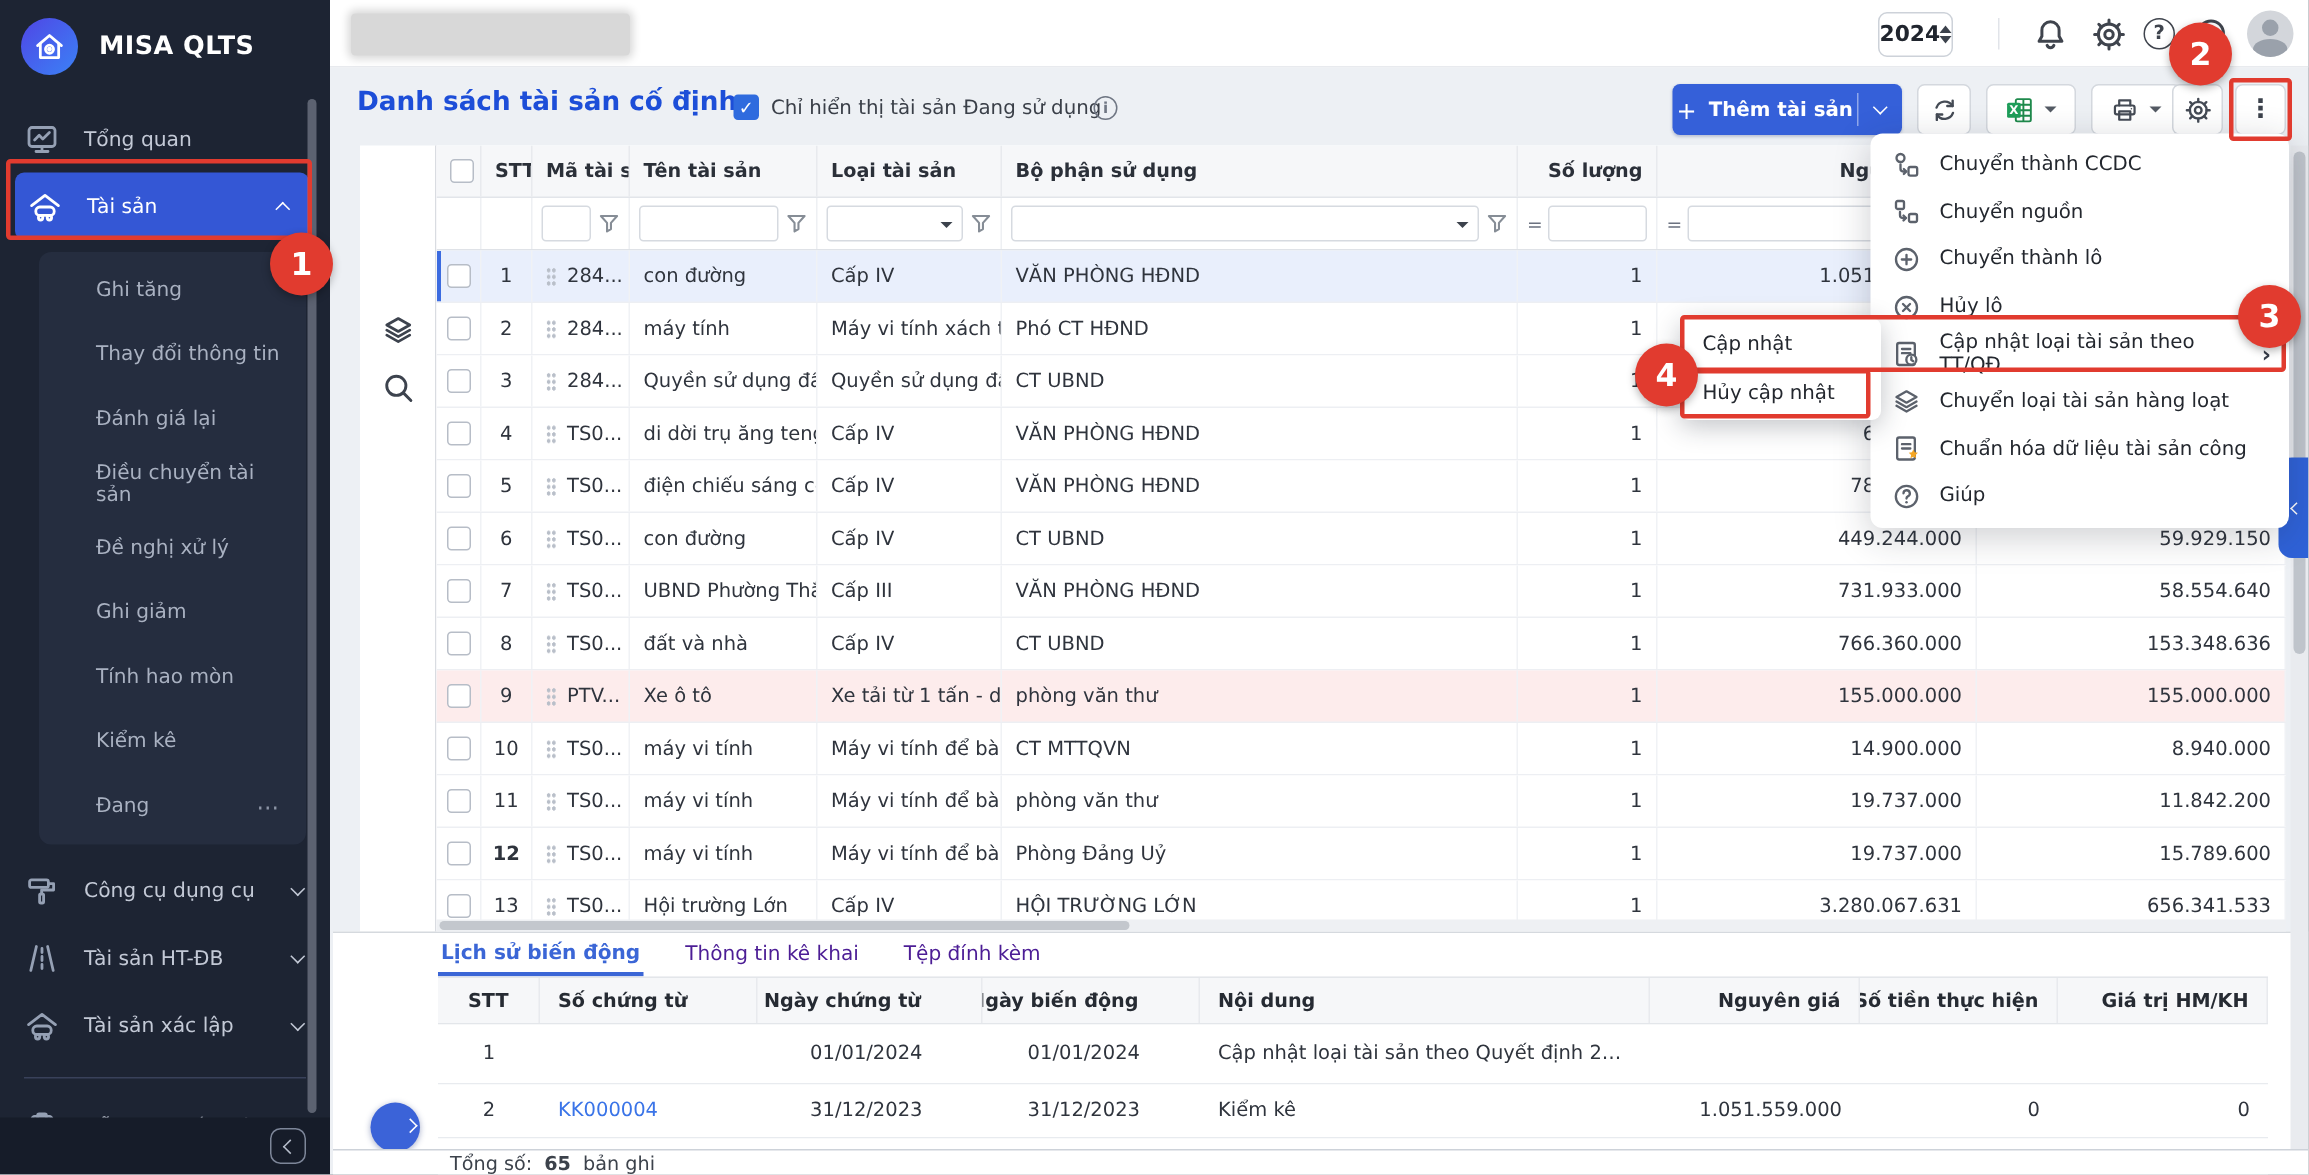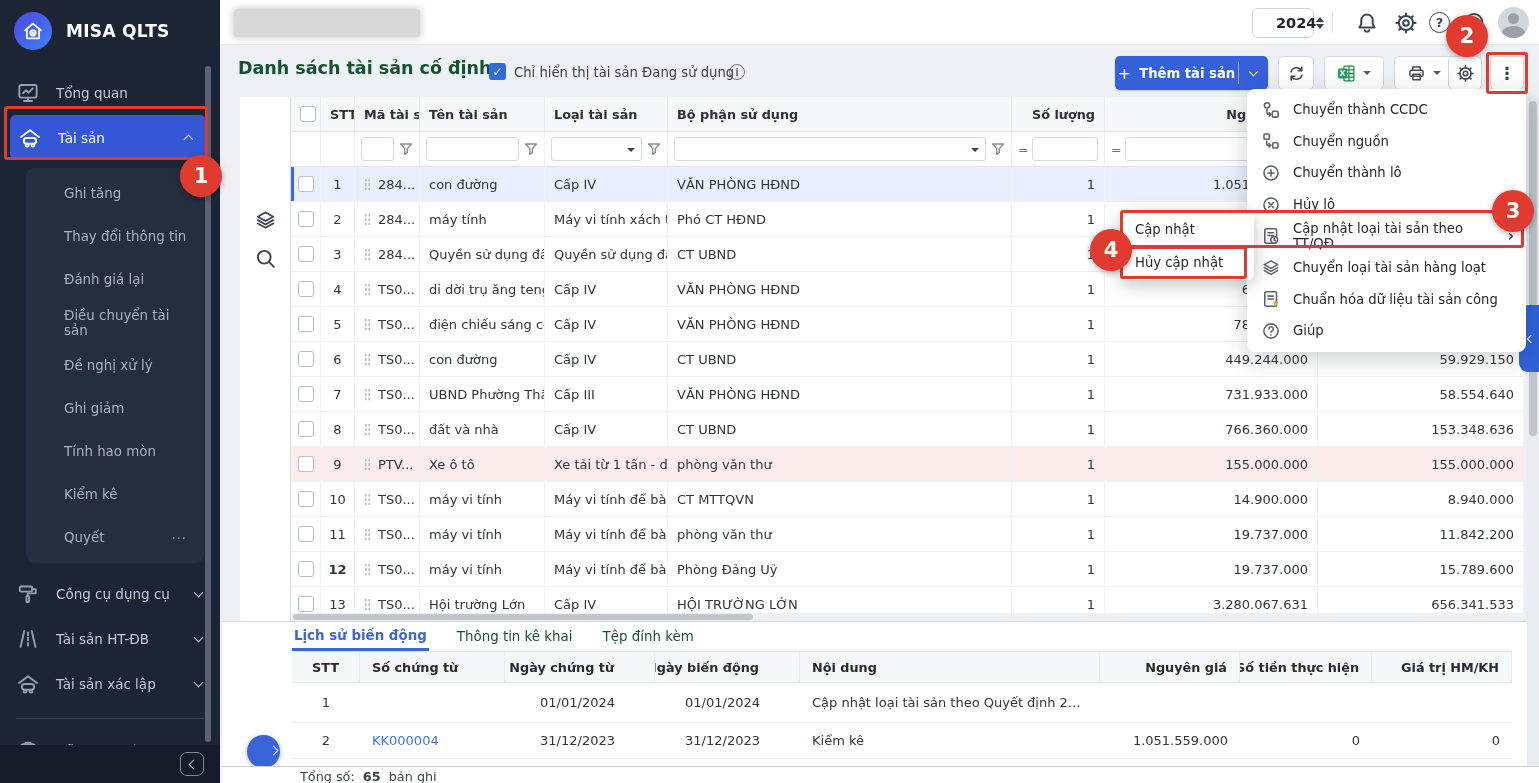--- a/index.html
+++ b/index.html
@@ -25,36 +25,36 @@
   .sb-subitem .more{margin-left:auto;letter-spacing:2px;color:#8d95a6;font-size:15px;}
   .sb-div{height:1px;background:#39415a;margin:12px 16px 10px;}
   .sb-scroll{position:absolute;right:9px;top:66px;width:6px;height:676px;background:#aab0bd;opacity:.45;border-radius:3px;}
   .sb-foot{position:absolute;left:0;bottom:0;width:220px;height:38px;background:#161c29;display:flex;align-items:center;justify-content:flex-end;padding-right:16px;}
   .collapse-btn{width:24px;height:24px;border:1.4px solid #7d8699;border-radius:7px;display:flex;align-items:center;justify-content:center;color:#b6bdcb;cursor:pointer;}
   .collapse-btn .chev{transform:rotate(135deg);margin:0 0 0 2px;}
 
   
   .topbar{position:absolute;left:220px;top:0;width:1319px;height:45px;background:#fff;border-bottom:1px solid #e8eaee;}
   .blurbox{position:absolute;left:234px;top:9px;width:186px;height:28px;background:#d8d8d8;border-radius:3px;box-shadow:0 0 6px 2px #d8d8d8;}
-  .yearbox{position:absolute;left:1252px;top:8px;width:62px;height:30px;border:1px solid #cdd2d9;border-radius:6px;background:#fff;display:flex;align-items:center;justify-content:space-between;padding:0 23px;cursor:pointer;}
+  .yearbox{position:absolute;left:1252px;top:8px;width:50px;height:30px;border:1px solid #cdd2d9;border-radius:6px;background:#fff;display:flex;align-items:center;justify-content:space-between;padding:0 0;cursor:pointer;}
   .yearbox .yv{font-size:14.5px;font-weight:bold;color:#20252e;}
   .spin{display:flex;flex-direction:column;gap:2px;}
   .spin i{width:0;height:0;border-left:4px solid transparent;border-right:4px solid transparent;}
   .spin .u{border-bottom:5px solid #3c424c;}
   .spin .d{border-top:5px solid #3c424c;}
   .top-sep{position:absolute;left:1332px;top:12px;width:1px;height:21px;background:#e1e4e9;}
   .top-ic{position:absolute;top:11px;width:24px;height:24px;color:#3f444d;cursor:pointer;}
   .top-ic svg{width:24px;height:24px;}
   .help-circle{border:1.6px solid #3f444d;border-radius:50%;width:21px;height:21px;display:flex;align-items:center;justify-content:center;font-size:13px;font-weight:bold;}
   .avatar{position:absolute;left:1498px;top:7px;width:31px;height:31px;border-radius:50%;background:#d3d6db;overflow:hidden;cursor:pointer;}
   .avatar:before{content:"";position:absolute;left:10px;top:6px;width:11px;height:11px;border-radius:50%;background:#9aa1ab;}
   .avatar:after{content:"";position:absolute;left:4px;top:19px;width:23px;height:14px;border-radius:50%;background:#9aa1ab;}
 
   
-  .page-title{position:absolute;left:238px;top:58px;font-size:17.5px;font-weight:bold;color:#14532d;}
+  .page-title{position:absolute;left:238px;top:58px;font-size:17.5px;font-weight:bold;color:#1d4ed8;}
   .filter-chk{position:absolute;left:489px;top:63px;width:17px;height:17px;background:#2f6bde;border-radius:3px;color:#fff;font-size:12px;display:flex;align-items:center;justify-content:center;cursor:pointer;}
   .filter-lbl{position:absolute;left:514px;top:65px;font-size:13.2px;color:#3a3f48;}
   .info-ic{position:absolute;left:729px;top:64px;width:16px;height:16px;border:1.4px solid #6f7683;border-radius:50%;color:#6f7683;font-size:10px;display:flex;align-items:center;justify-content:center;font-weight:bold;}
 
   
   .btn-add{position:absolute;left:1115px;top:56px;width:153px;height:34px;background:#3560d9;border-radius:5px;display:flex;color:#fff;cursor:pointer;box-shadow:0 1px 2px rgba(40,60,120,.25);}
   .btn-add .main{width:123px;display:flex;align-items:center;justify-content:center;gap:8px;font-size:13.2px;font-weight:bold;}
   .btn-add .plus{font-size:16px;font-weight:normal;}
   .btn-add .split{width:1px;background:rgba(255,255,255,.45);margin:6px 0;}
   .btn-add .caret-part{flex:1;display:flex;align-items:center;justify-content:center;}
@@ -90,21 +90,21 @@
   .hscroll{position:absolute;left:291px;top:613px;width:1233px;height:8px;background:#eef0f3;z-index:6;}
   .hscroll .thumb{position:absolute;left:2px;top:1px;width:460px;height:6px;background:#c3c7cd;border-radius:3px;}
   .vscroll{position:absolute;left:1527px;top:97px;width:12px;height:686px;background:#e9ebef;z-index:6;}
   .vscroll .thumb{position:absolute;left:2px;top:4px;width:8px;height:335px;background:#bfc4cb;border-radius:4px;}
   .bluetab{position:absolute;left:1519px;top:305px;width:20px;height:67px;background:#2f62d8;border-radius:9px 0 0 9px;z-index:8;display:flex;align-items:center;justify-content:center;cursor:pointer;}
   .bluetab .chev{transform:rotate(135deg);border-color:#fff;margin:0 0 0 3px;width:6px;height:6px;}
 
   
   .detail{position:absolute;left:222px;top:621px;width:1317px;height:162px;background:#fff;border-top:1px solid #d5d9de;}
   .tabs{position:absolute;left:292px;top:622px;display:flex;gap:26px;height:29px;align-items:center;}
-  .tab{font-size:13.4px;color:#14532d;padding:0 2px;height:29px;display:flex;align-items:center;cursor:pointer;}
+  .tab{font-size:13.4px;color:#4c1d95;padding:0 2px;height:29px;display:flex;align-items:center;cursor:pointer;}
   .tab.active{color:#3b66d6;font-weight:bold;border-bottom:3px solid #3b66d6;}
   .d-h{position:absolute;left:292px;top:651px;display:flex;height:32px;background:#f6f7f9;border:1px solid #e3e6ea;border-left:none;border-right:none;}
   .dhc{display:flex;align-items:center;font-weight:bold;font-size:12.8px;color:#262b33;border-right:1px solid #e8eaee;padding:0 12px;overflow:hidden;white-space:nowrap;flex:none;}
   .dhc.r{justify-content:flex-end;}
   .dhc.c{justify-content:center;}
   .d-rows{position:absolute;left:292px;top:683px;width:1220px;}
   .drow{display:flex;border-bottom:1px solid #e8ebef;font-size:13px;color:#2f343d;background:#fff;}
   .dc{display:flex;align-items:center;padding:0 12px;overflow:hidden;white-space:nowrap;flex:none;}
   .dc.r{justify-content:flex-end;}
   .dc.c{justify-content:center;}
@@ -183,21 +183,21 @@
           <div class="sb-subitem">
             <span>Ghi giảm</span>
           </div>
           <div class="sb-subitem">
             <span>Tính hao mòn</span>
           </div>
           <div class="sb-subitem">
             <span>Kiểm kê</span>
           </div>
           <div class="sb-subitem">
-            <span>Quyết</span>
+            <span>Đang</span>
             <span class="more">⋯</span>
           </div>
         </div>
         <div class="sb-item">
           <span class="ic"><svg viewBox="0 0 18 18" fill="none" stroke="currentColor" stroke-width="1.4" stroke-linecap="round" stroke-linejoin="round">
               <rect x="2.8" y="3.4" width="9.4" height="3.8" rx="1"></rect>
               <path d="M12.2 5.3h2.6v3.2H8.8v2"></path>
               <rect x="7.8" y="10.4" width="2" height="4.6" rx=".6"></rect>
             </svg></span>
           <span>Công cụ dụng cụ</span>

